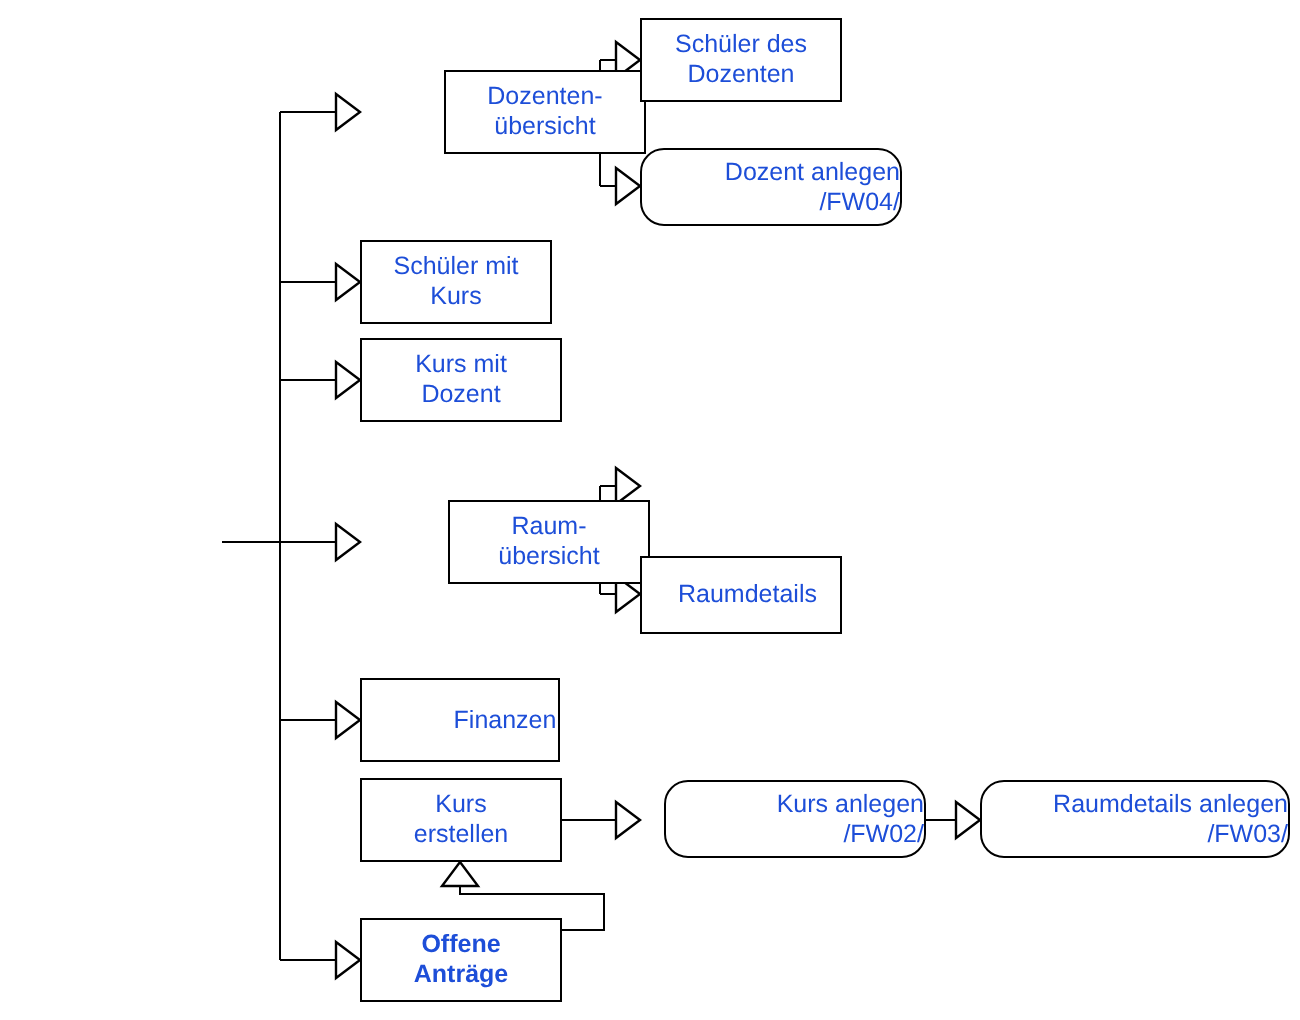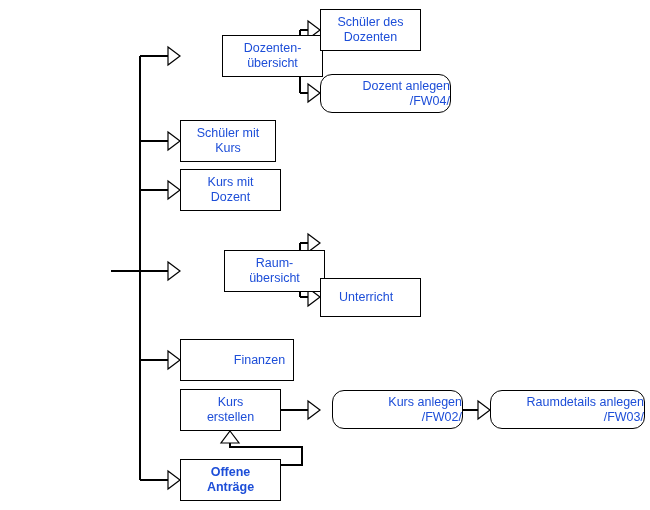--- a/index.html
+++ b/index.html
@@ -116,33 +116,33 @@
 
   <div class="node" style="left:180px; top:120px; width:96px; height:42px;">Schüler mit
 Kurs</div>
 
   <div class="node" style="left:180px; top:169px; width:101px; height:42px;">Kurs mit
 Dozent</div>
 
   <div class="node" style="left:180px; top:250px; width:101px; height:42px;margin-left:44px;">Raum-
 übersicht</div>
 
-  <div class="node" style="left:180px; top:339px; width:114px; height:42px;padding-left:45px;">Finanzen</div>
+  <div class="node" style="left:180px; top:339px; width:100px; height:42px;padding-left:45px;">Finanzen</div>
 
   <div class="node" style="left:180px; top:389px; width:101px; height:42px;">Kurs
 erstellen</div>
 
   <div class="node" style="left:180px; top:459px; width:101px; height:42px;font-weight:bold;">Offene
 Anträge</div>
 
   <div class="node" style="left:320px; top:9px;   width:101px; height:42px;">Schüler des
 Dozenten</div>
 
   <div class="node rounded pad-left" style="left:320px; top:74px;  width:131px; height:39px;">Dozent anlegen /FW04/</div>
 
 
-  <div class="node left-ish" style="left:320px; top:278px; width:101px; height:39px;">Unterricht</div>
+  <div class="node left-ish" style="left:320px; top:278px; width:101px; height:39px;">Raumdetails</div>
 
   <div class="node rounded pad-left" style="left:332px; top:390px; width:131px; height:39px;">Kurs anlegen /FW02/</div>
 
   <div class="node rounded pad-left" style="left:490px; top:390px; width:155px; height:39px;">Raumdetails anlegen /FW03/</div>
 
 </div>
 
 </body></html>

